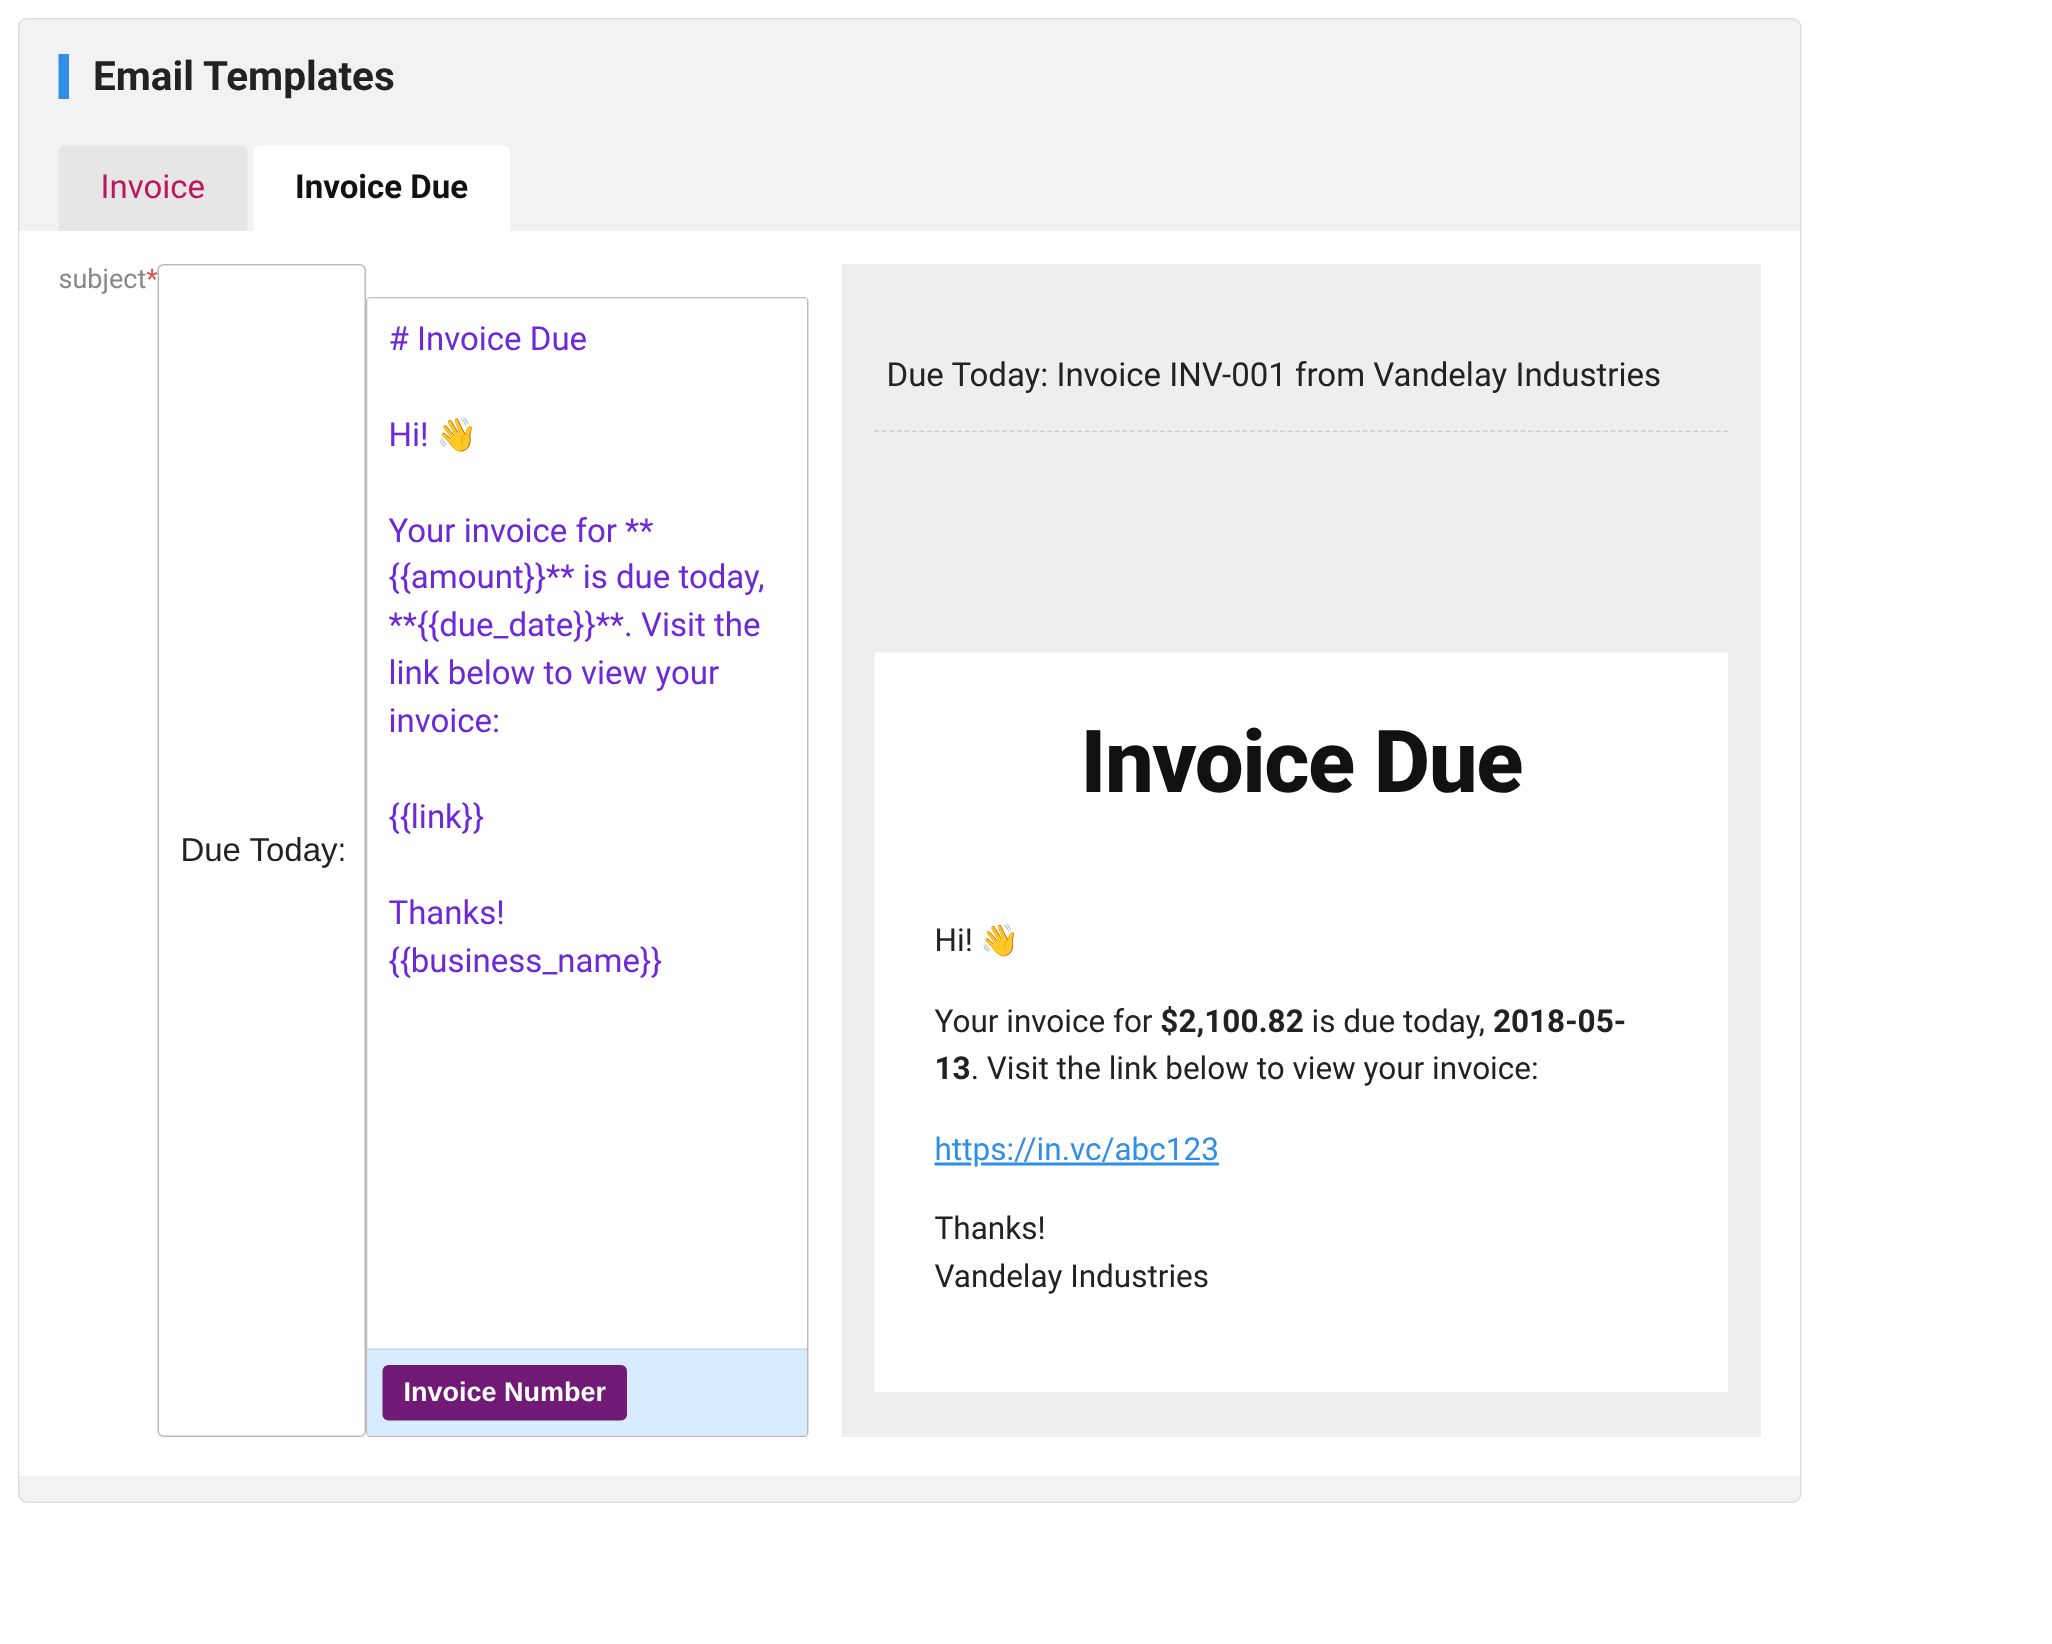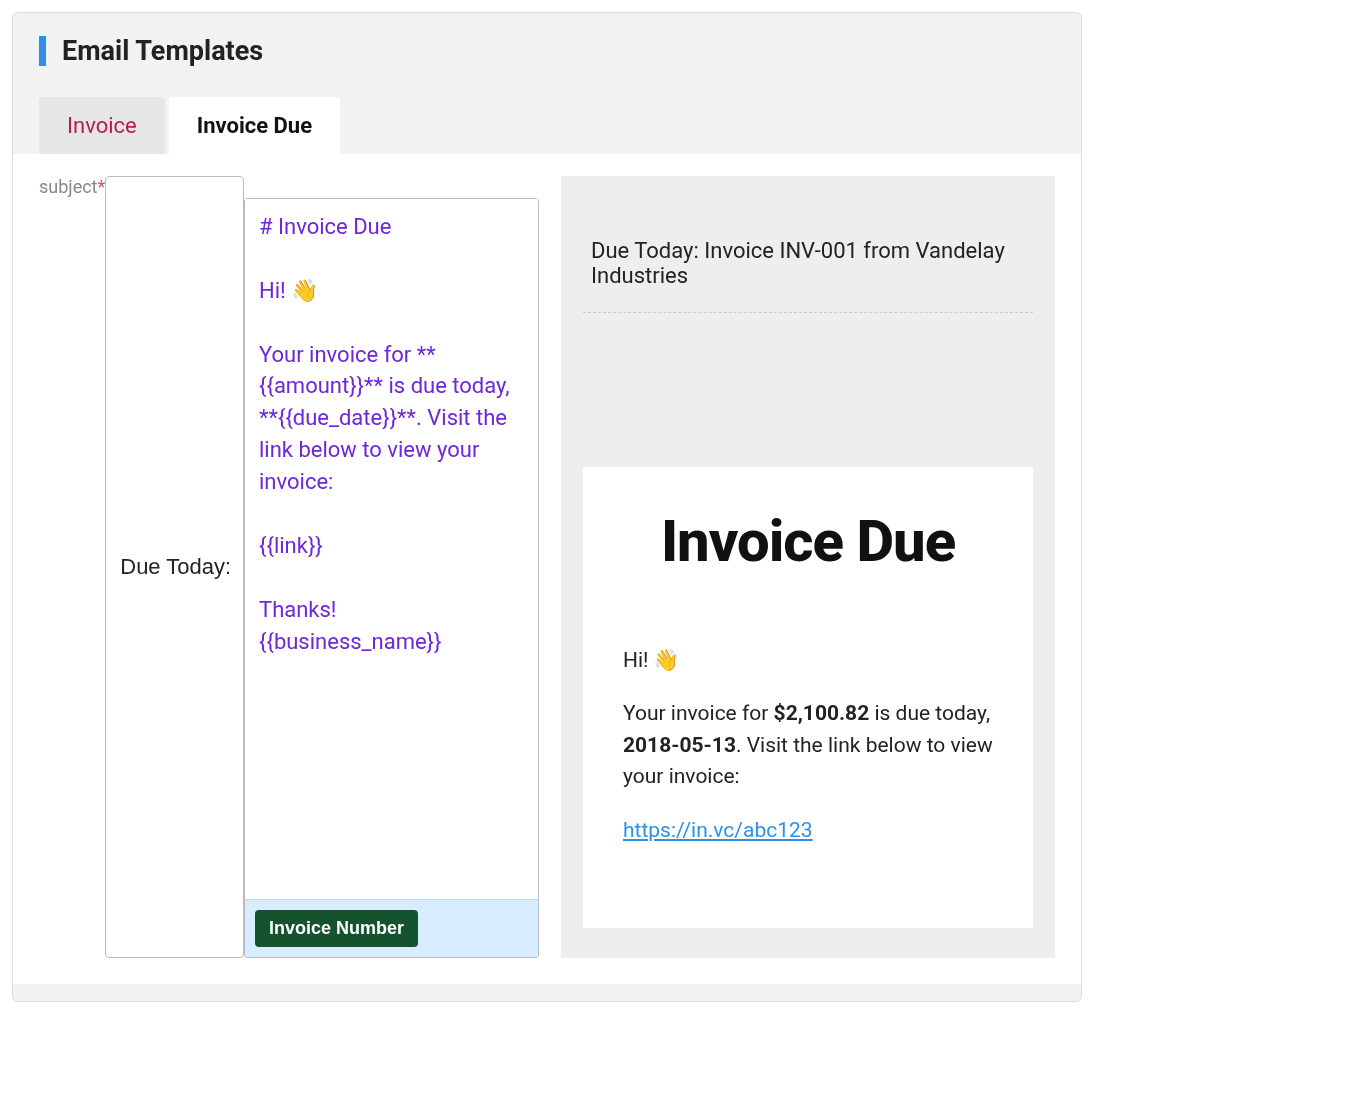--- a/index.html
+++ b/index.html
@@ -8,21 +8,21 @@
     padding: 12px;
     background: #fff;
     font-family: -apple-system, BlinkMacSystemFont, "Segoe UI", Roboto, "Helvetica Neue", Arial, sans-serif;
     color: #222;
   }
   .panel {
     border: 1px solid #ddd;
     border-radius: 6px;
     background: #f2f2f2;
     padding: 0;
-    width: 1070px;
+    width: 1189px;
     min-height: 990px;
   }
   .panel-header {
     display: flex;
     align-items: center;
     padding: 22px 26px 10px 26px;
   }
   .title-bar {
     width: 7px;
     height: 30px;
@@ -128,21 +128,21 @@
     font-family: inherit;
     white-space: pre-wrap;
     min-height: 520px;
   }
   .token-bar {
     background: #d7ecff;
     border-top: 1px solid #bcdcf5;
     padding: 10px 10px;
   }
   .token-btn {
-    background: #14532d;
+    background: #701a75;
     color: #fff;
     border: none;
     border-radius: 4px;
     padding: 8px 14px;
     font-size: 18px;
     font-weight: 600;
     cursor: pointer;
   }
 
   .preview {
@@ -227,18 +227,22 @@
       <div class="preview-card">
         <h1 class="preview-h1">Invoice Due</h1>
         <div class="preview-body">
           <p>Hi! 👋</p>
           <p>
             <span>Your invoice for </span><strong>$2,100.82</strong><span> is due today, </span><strong>2018-05-13</strong><span>. Visit the link below to view your invoice:</span>
           </p>
           <p>
             <a href="#">https://in.vc/abc123</a>
           </p>
+          <p class="last">
+            <span>Thanks!</span><br>
+            <span>Vandelay Industries</span>
+          </p>
         </div>
       </div>
     </div>
 
   </div>
 </div>
 
 </body></html>

